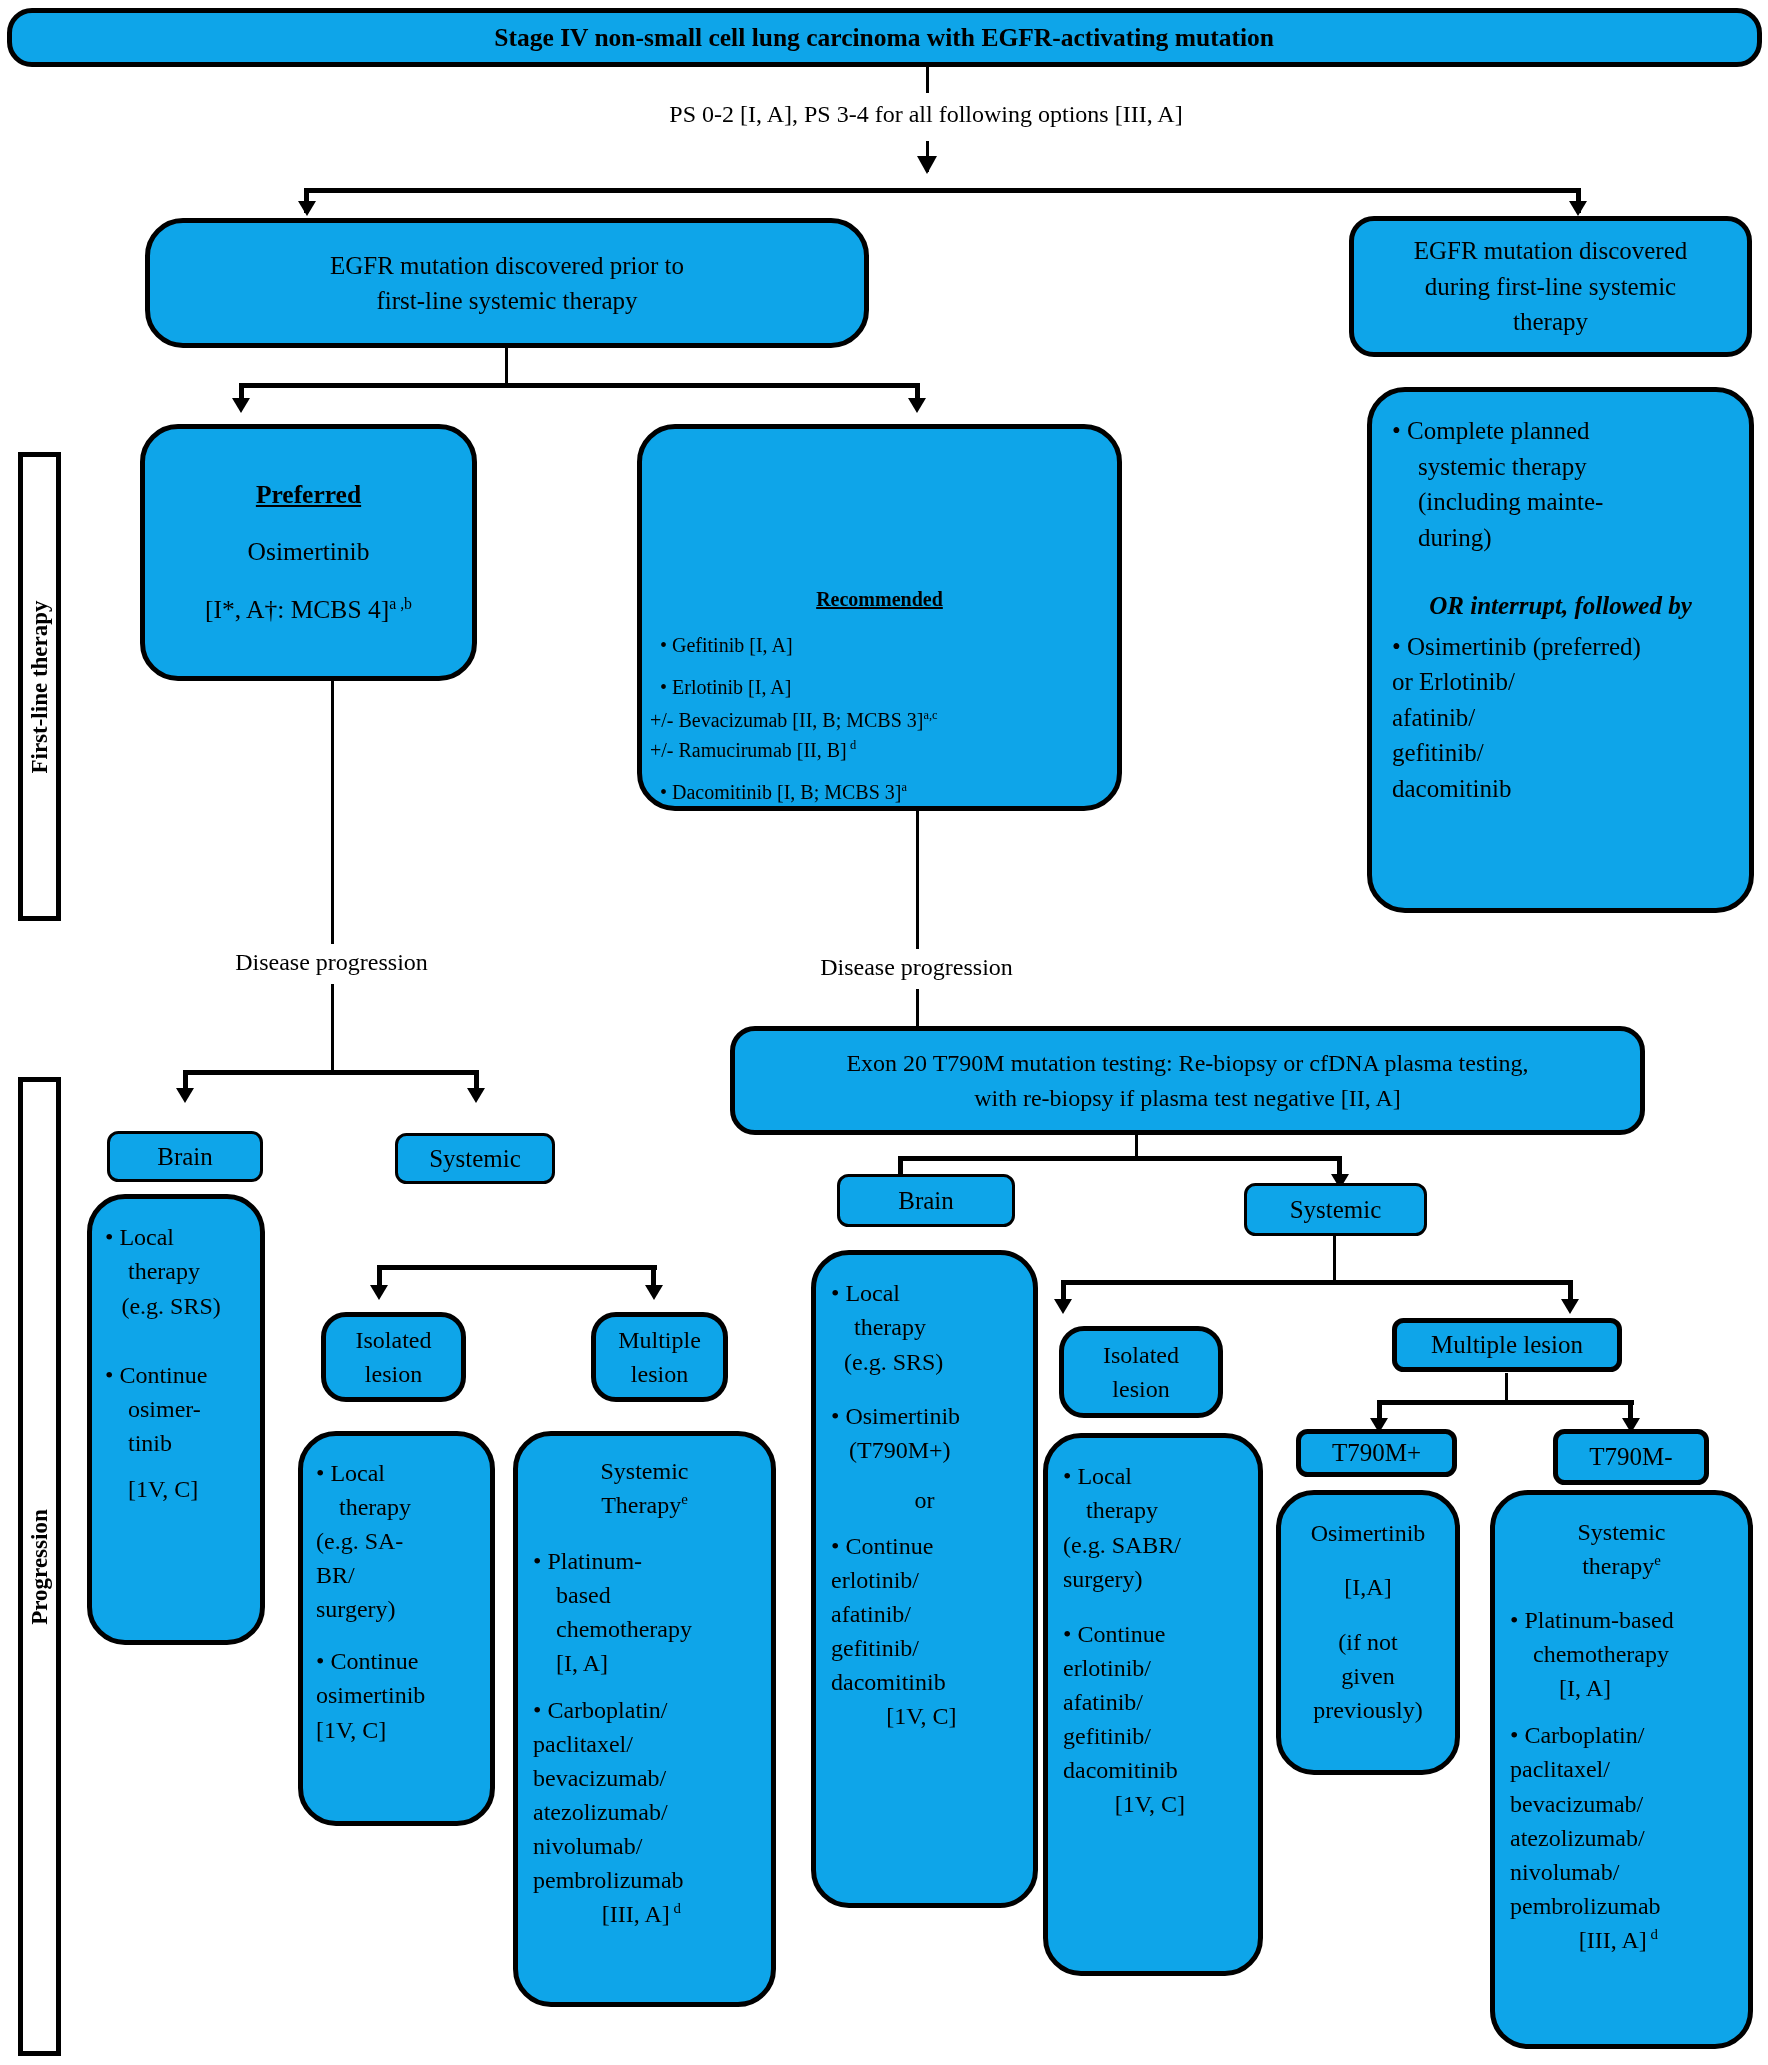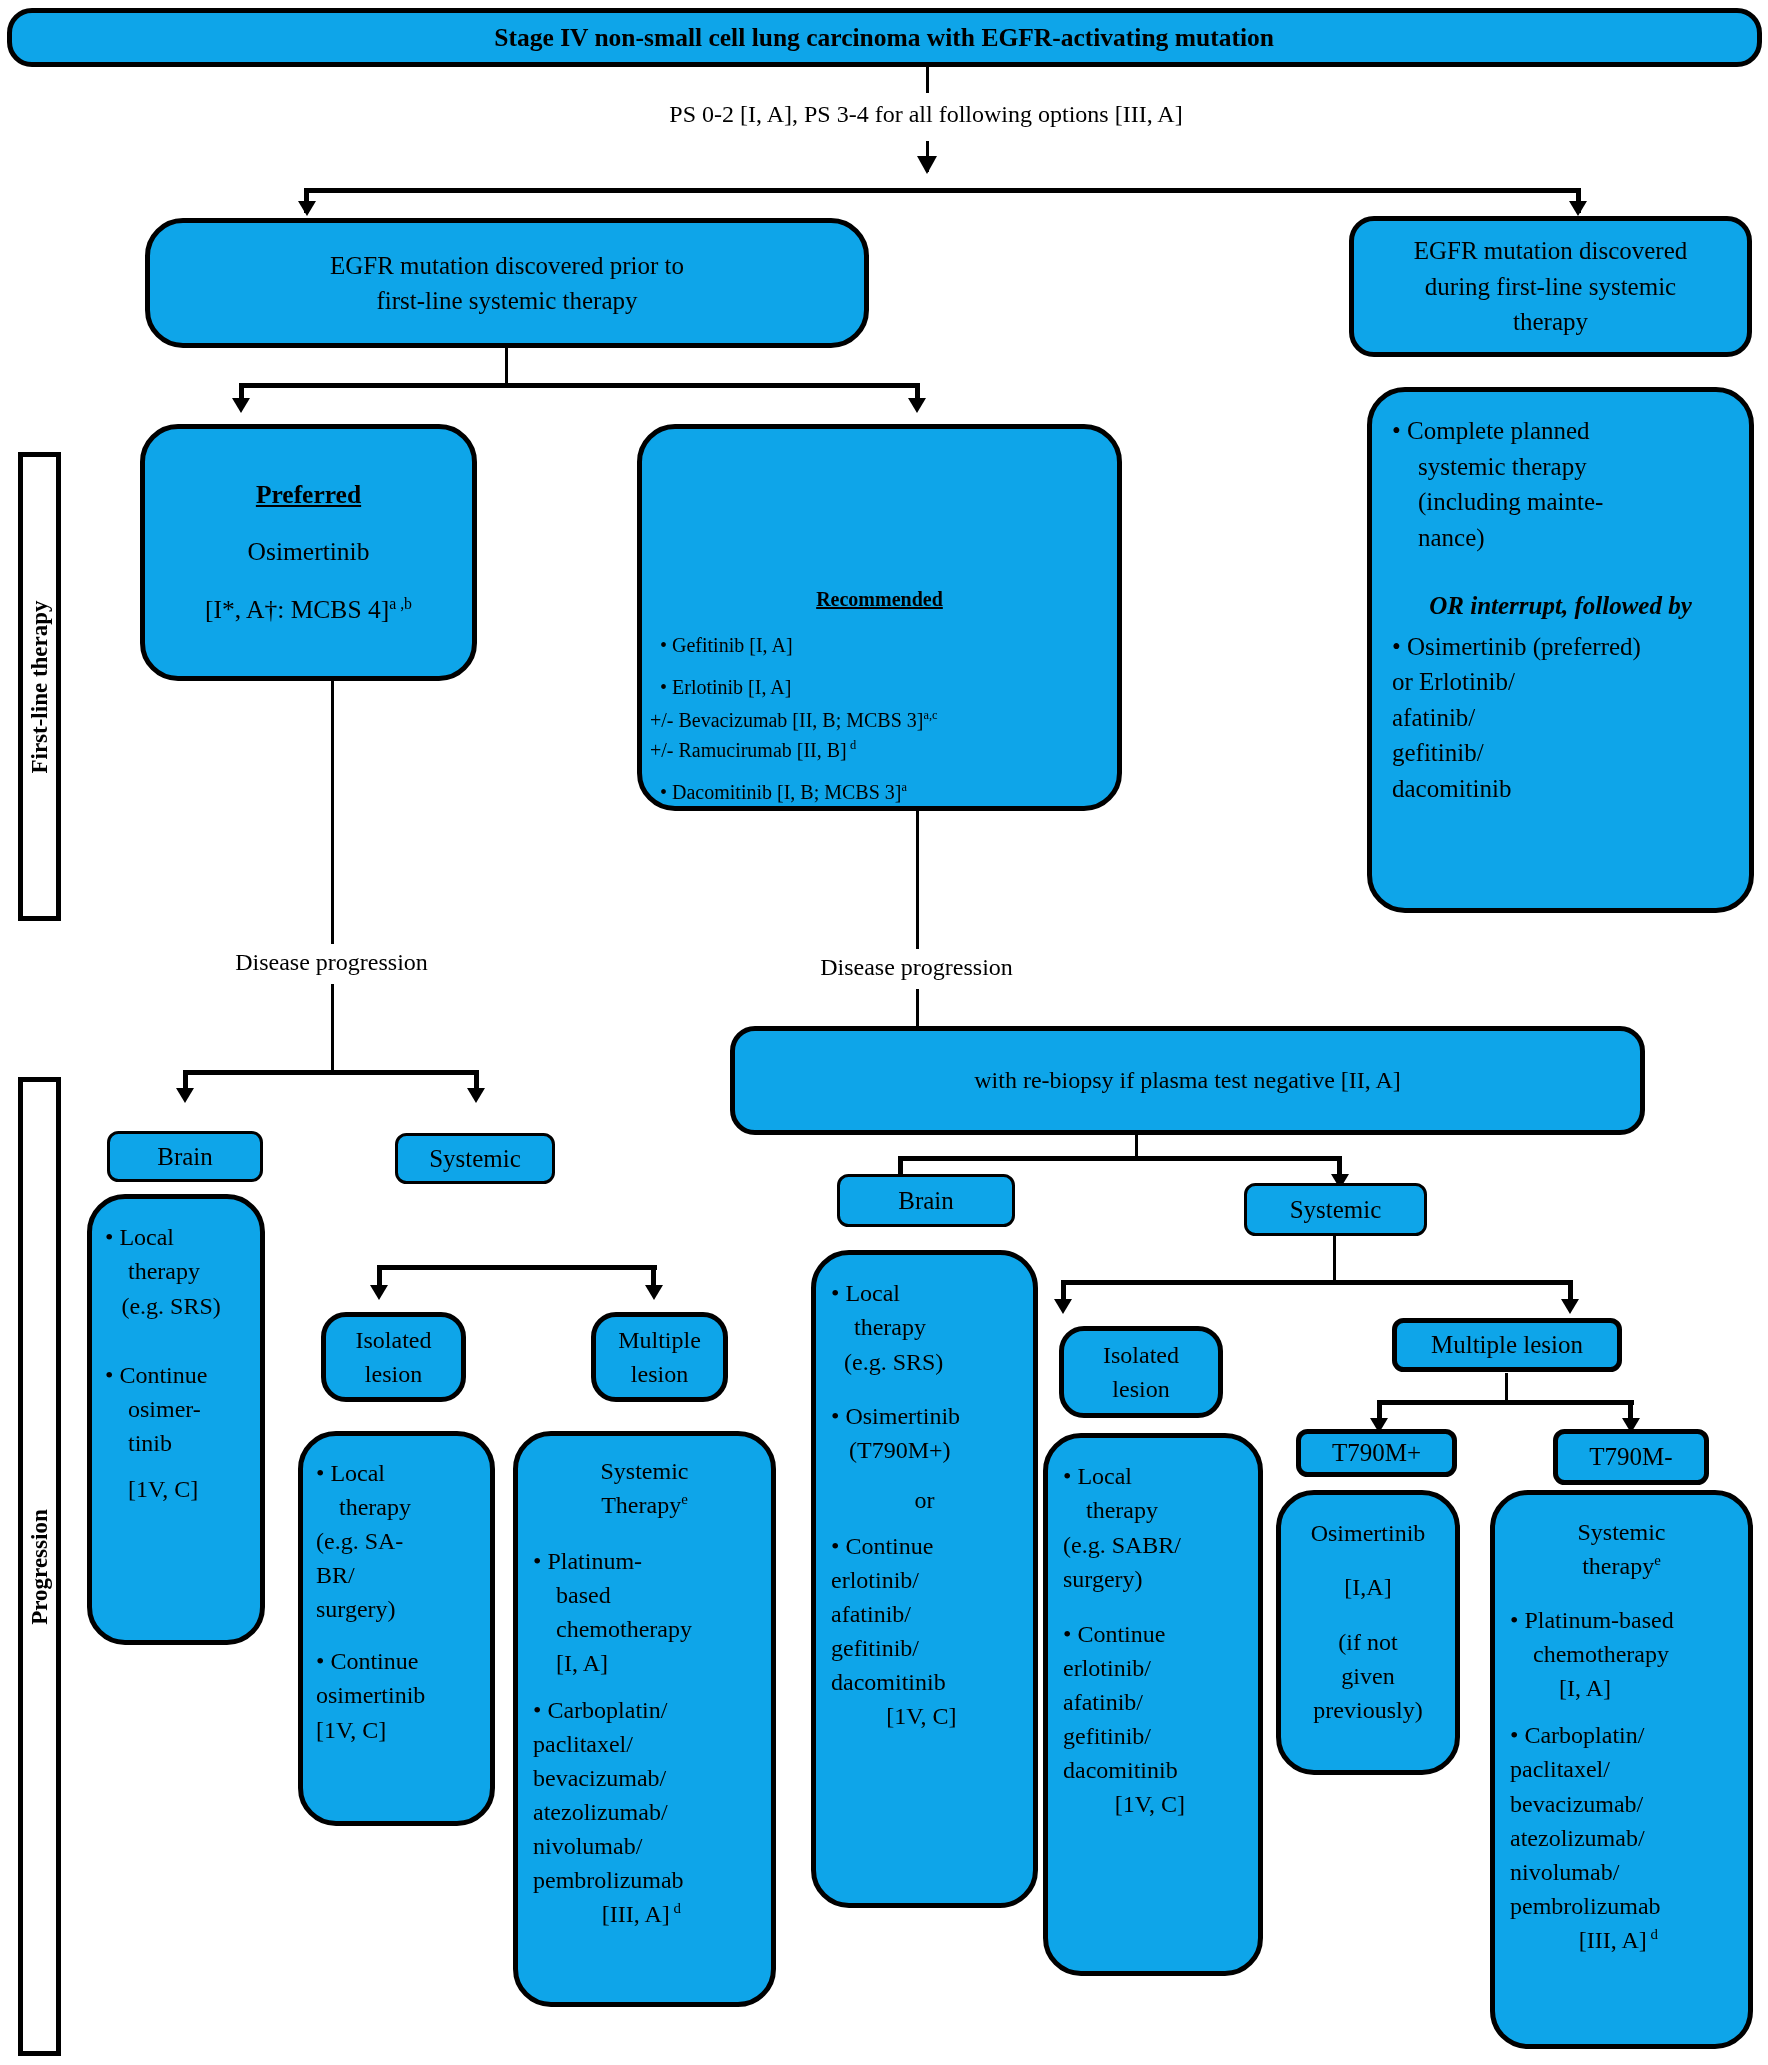--- a/index.html
+++ b/index.html
@@ -118,21 +118,21 @@
     <span class="blk">during first-line systemic</span>
     <span class="blk">therapy</span>
   </div>
 
   <div class="box r40 thick" style="left:1367px;top:387px;width:387px;height:526px;font-size:25px;justify-content:flex-start;padding-top:21.4px;">
     <div style="width:100%;padding-left:20px;box-sizing:border-box;">
       <div class="bul">
         <span>•&nbsp;</span><span>Complete planned</span><br>
         <span style="padding-left:26px;">systemic therapy</span><br>
         <span style="padding-left:26px;">(including mainte-</span><br>
-        <span style="padding-left:26px;">nance)</span>
+        <span style="padding-left:26px;">during)</span>
       </div>
     </div>
     <div class="sp"></div>
     <span class="ital blk" style="margin:11.5px 0 5px 0;">OR interrupt, followed by</span>
     <div style="width:100%;padding-left:20px;box-sizing:border-box;">
       <div class="bul" style="text-align:center;">
         <span style="display:block;text-align:left;"><span>•&nbsp;</span><span>Osimertinib (preferred)</span></span>
         <span class="ctr">or Erlotinib/</span>
         <span class="ctr">afatinib/</span>
         <span class="ctr">gefitinib/</span>
@@ -229,20 +229,21 @@
         <span style="display:inline-block;width:100%;text-align:center;padding-right:21.4px;box-sizing:border-box;"><span>[III, A]</span><span class="sup"> d</span></span>
       </div>
     </div>
   </div>
 
   <div class="ln v4" style="left:916px;top:811px;height:138px;"></div>
   <div class="lbl" style="left:752px;top:952px;width:329px;font-size:24px;">Disease progression</div>
   <div class="ln v4" style="left:916px;top:989px;height:39px;"></div>
 
   <div class="box r26 thick" style="left:730px;top:1026px;width:915px;height:109px;font-size:24px;">
+    <span class="blk">Exon 20 T790M mutation testing: Re-biopsy or cfDNA plasma testing,</span>
     <span class="blk">with re-biopsy if plasma test negative [II, A]</span>
   </div>
 
   <div class="ln v4" style="left:1135px;top:1135px;height:23px;"></div>
   <div class="ln h" style="left:898px;top:1156px;width:444px;"></div>
   <div class="ln v" style="left:898px;top:1156px;height:23px;"></div>
   <div class="ln v" style="left:1337px;top:1156px;height:23px;"></div>
   <div class="ar sm" style="left:892px;top:1174px;"></div>
   <div class="ar sm" style="left:1331px;top:1174px;"></div>
 

